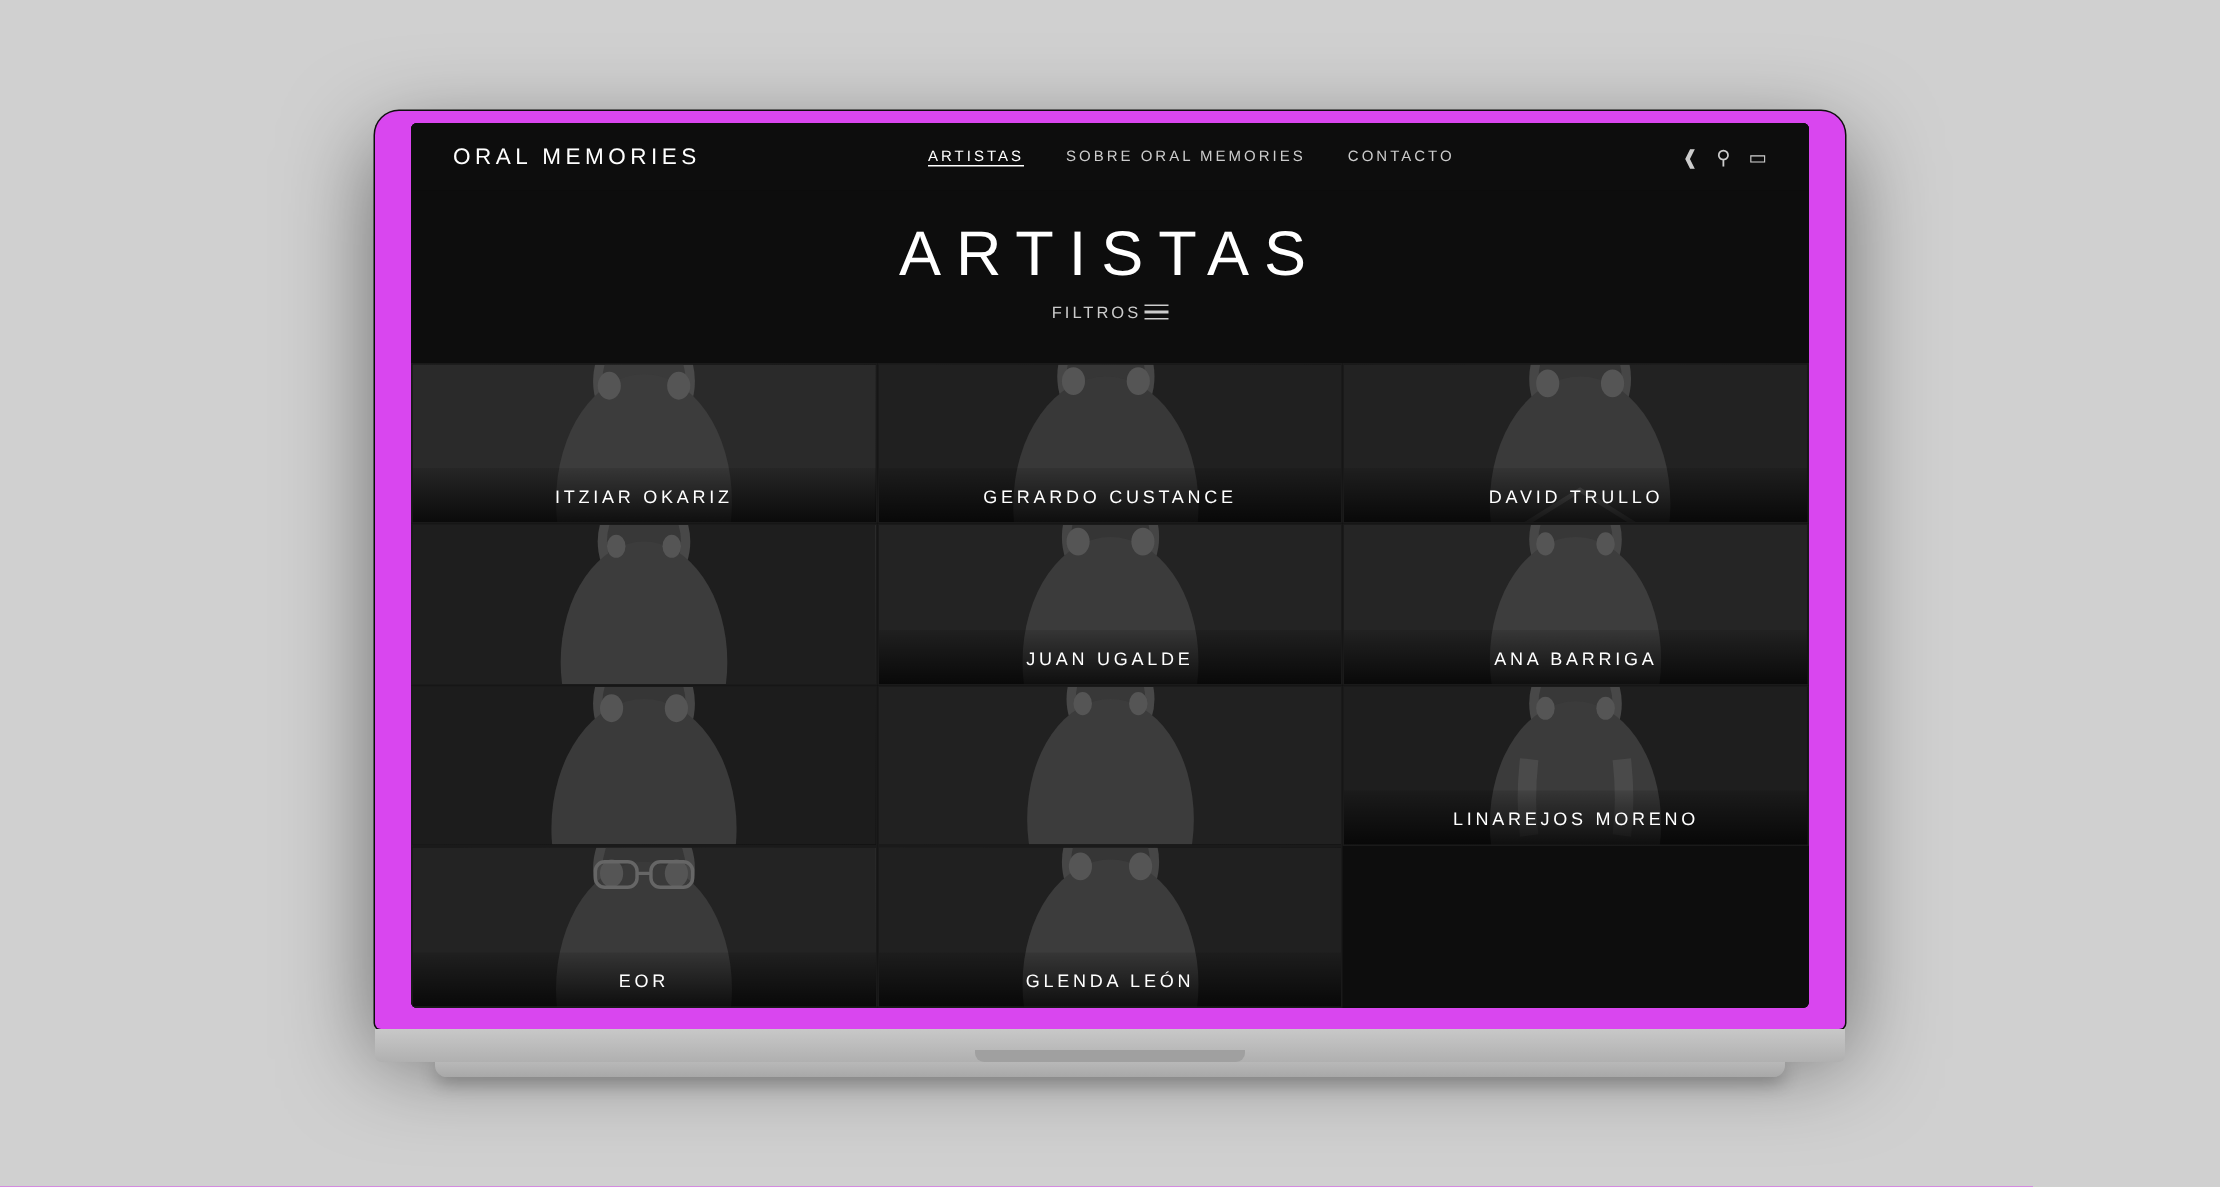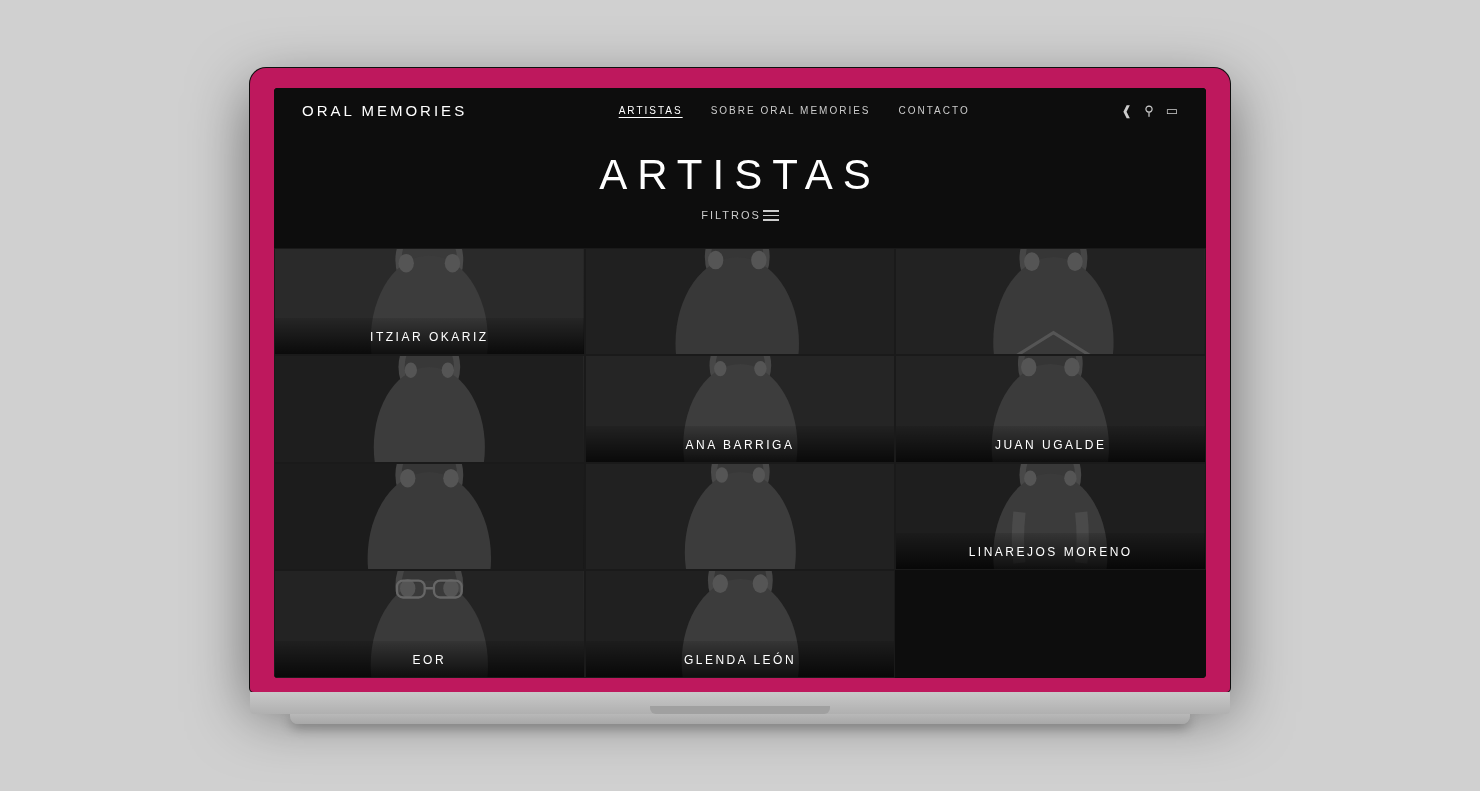--- a/index.html
+++ b/index.html
@@ -12,23 +12,23 @@
       min-height: 100vh;
       font-family: 'Helvetica Neue', Helvetica, Arial, sans-serif;
     }
 
     .laptop-outer {
       width: 980px;
       position: relative;
     }
 
     .laptop-screen-bezel {
-      background: #be185d;
+      background: #d946ef;
       border-radius: 16px 16px 4px 4px;
-      padding: 20px 24px 14px 24px;
+      padding: 8px 24px 14px 24px;
       box-shadow: 0 20px 60px rgba(0,0,0,0.5), 0 0 0 1px #111;
     }
 
     .laptop-screen {
       background: #0d0d0d;
       border-radius: 4px;
       overflow: hidden;
       width: 100%;
       aspect-ratio: 932 / 590;
       position: relative;
@@ -135,21 +135,21 @@
       font-size: 42px;
       font-weight: 300;
       letter-spacing: 10px;
       text-align: center;
       text-transform: uppercase;
       margin: 18px 0 10px 0;
     }
 
     .filters-bar {
       display: flex;
-      align-items: flex-end;
+      align-items: flex-start;
       justify-content: center;
       gap: 2px;
       margin-bottom: 27px;
       color: #ccc;
       font-size: 11px;
       letter-spacing: 2px;
       text-transform: uppercase;
     }
 
     .filters-icon {
@@ -282,81 +282,87 @@
               <div class="figure fig-3">
                 <svg width="100%" height="100%" viewBox="0 0 200 130" preserveAspectRatio="xMidYMid slice" xmlns="http://www.w3.org/2000/svg">
                   <rect width="200" height="130" fill="#202020"></rect>
                   <ellipse cx="98" cy="36" rx="21" ry="25" fill="#464646"></ellipse>
                   <ellipse cx="98" cy="36" rx="17" ry="21" fill="#363636"></ellipse>
                   <ellipse cx="98" cy="92" rx="40" ry="56" fill="#383838"></ellipse>
                   <ellipse cx="84" cy="38" rx="5" ry="6" fill="#555"></ellipse>
                   <ellipse cx="112" cy="38" rx="5" ry="6" fill="#555"></ellipse>
                 </svg>
               </div>
+              <div class="artist-overlay">
+                <span class="artist-name">GERARDO CUSTANCE</span>
+              </div>
             </div>
 
             <div class="artist-cell">
               <div class="figure fig-4">
                 <svg width="100%" height="100%" viewBox="0 0 200 130" preserveAspectRatio="xMidYMid slice" xmlns="http://www.w3.org/2000/svg">
                   <rect width="200" height="130" fill="#222222"></rect>
                   <ellipse cx="102" cy="37" rx="22" ry="26" fill="#464646"></ellipse>
                   <ellipse cx="102" cy="37" rx="18" ry="22" fill="#363636"></ellipse>
                   <ellipse cx="102" cy="91" rx="39" ry="55" fill="#3a3a3a"></ellipse>
                   <ellipse cx="88" cy="39" rx="5" ry="6" fill="#555"></ellipse>
                   <ellipse cx="116" cy="39" rx="5" ry="6" fill="#555"></ellipse>
 
                   <path d="M70,105 L102,85 L134,105" stroke="#555" stroke-width="2" fill="none"></path>
                 </svg>
               </div>
+              <div class="artist-overlay">
+                <span class="artist-name">DAVID TRULLO</span>
+              </div>
             </div>
 
             <div class="artist-cell">
               <div class="figure fig-5">
                 <svg width="100%" height="100%" viewBox="0 0 200 130" preserveAspectRatio="xMidYMid slice" xmlns="http://www.w3.org/2000/svg">
                   <rect width="200" height="130" fill="#1e1e1e"></rect>
                   <ellipse cx="100" cy="38" rx="20" ry="24" fill="#484848"></ellipse>
                   <ellipse cx="100" cy="38" rx="16" ry="20" fill="#383838"></ellipse>
                   <ellipse cx="100" cy="90" rx="36" ry="52" fill="#3c3c3c"></ellipse>
                   <ellipse cx="88" cy="40" rx="4" ry="5" fill="#555"></ellipse>
                   <ellipse cx="112" cy="40" rx="4" ry="5" fill="#555"></ellipse>
                 </svg>
               </div>
             </div>
 
             <div class="artist-cell">
+              <div class="figure fig-6">
+                <svg width="100%" height="100%" viewBox="0 0 200 130" preserveAspectRatio="xMidYMid slice" xmlns="http://www.w3.org/2000/svg">
+                  <rect width="200" height="130" fill="#232323"></rect>
+                  <ellipse cx="100" cy="36" rx="21" ry="25" fill="#454545"></ellipse>
+                  <ellipse cx="100" cy="36" rx="17" ry="21" fill="#353535"></ellipse>
+                  <ellipse cx="100" cy="90" rx="38" ry="54" fill="#3b3b3b"></ellipse>
+                  <ellipse cx="86" cy="38" rx="5" ry="6" fill="#555"></ellipse>
+                  <ellipse cx="114" cy="38" rx="5" ry="6" fill="#555"></ellipse>
+                </svg>
+              </div>
+              <div class="artist-overlay">
+                <span class="artist-name">JUAN UGALDE</span>
+              </div>
+            </div>
+
+            <div class="artist-cell">
               <div class="figure fig-7">
                 <svg width="100%" height="100%" viewBox="0 0 200 130" preserveAspectRatio="xMidYMid slice" xmlns="http://www.w3.org/2000/svg">
                   <rect width="200" height="130" fill="#252525"></rect>
                   <ellipse cx="100" cy="37" rx="20" ry="23" fill="#474747"></ellipse>
                   <ellipse cx="100" cy="37" rx="16" ry="19" fill="#373737"></ellipse>
                   <ellipse cx="100" cy="89" rx="37" ry="53" fill="#3d3d3d"></ellipse>
                   <ellipse cx="87" cy="39" rx="4" ry="5" fill="#555"></ellipse>
                   <ellipse cx="113" cy="39" rx="4" ry="5" fill="#555"></ellipse>
 
                   <path d="M80,20 Q100,8 120,20" stroke="#4a4a4a" stroke-width="8" fill="none"></path>
                 </svg>
               </div>
               <div class="artist-overlay">
                 <span class="artist-name">ANA BARRIGA</span>
-              </div>
-            </div>
-
-            <div class="artist-cell">
-              <div class="figure fig-6">
-                <svg width="100%" height="100%" viewBox="0 0 200 130" preserveAspectRatio="xMidYMid slice" xmlns="http://www.w3.org/2000/svg">
-                  <rect width="200" height="130" fill="#232323"></rect>
-                  <ellipse cx="100" cy="36" rx="21" ry="25" fill="#454545"></ellipse>
-                  <ellipse cx="100" cy="36" rx="17" ry="21" fill="#353535"></ellipse>
-                  <ellipse cx="100" cy="90" rx="38" ry="54" fill="#3b3b3b"></ellipse>
-                  <ellipse cx="86" cy="38" rx="5" ry="6" fill="#555"></ellipse>
-                  <ellipse cx="114" cy="38" rx="5" ry="6" fill="#555"></ellipse>
-                </svg>
-              </div>
-              <div class="artist-overlay">
-                <span class="artist-name">JUAN UGALDE</span>
               </div>
             </div>
 
             <div class="artist-cell">
               <div class="figure fig-8">
                 <svg width="100%" height="100%" viewBox="0 0 200 130" preserveAspectRatio="xMidYMid slice" xmlns="http://www.w3.org/2000/svg">
                   <rect width="200" height="130" fill="#1c1c1c"></rect>
                   <ellipse cx="100" cy="38" rx="22" ry="26" fill="#464646"></ellipse>
                   <ellipse cx="100" cy="38" rx="18" ry="22" fill="#363636"></ellipse>
                   <ellipse cx="100" cy="92" rx="40" ry="56" fill="#3a3a3a"></ellipse>

